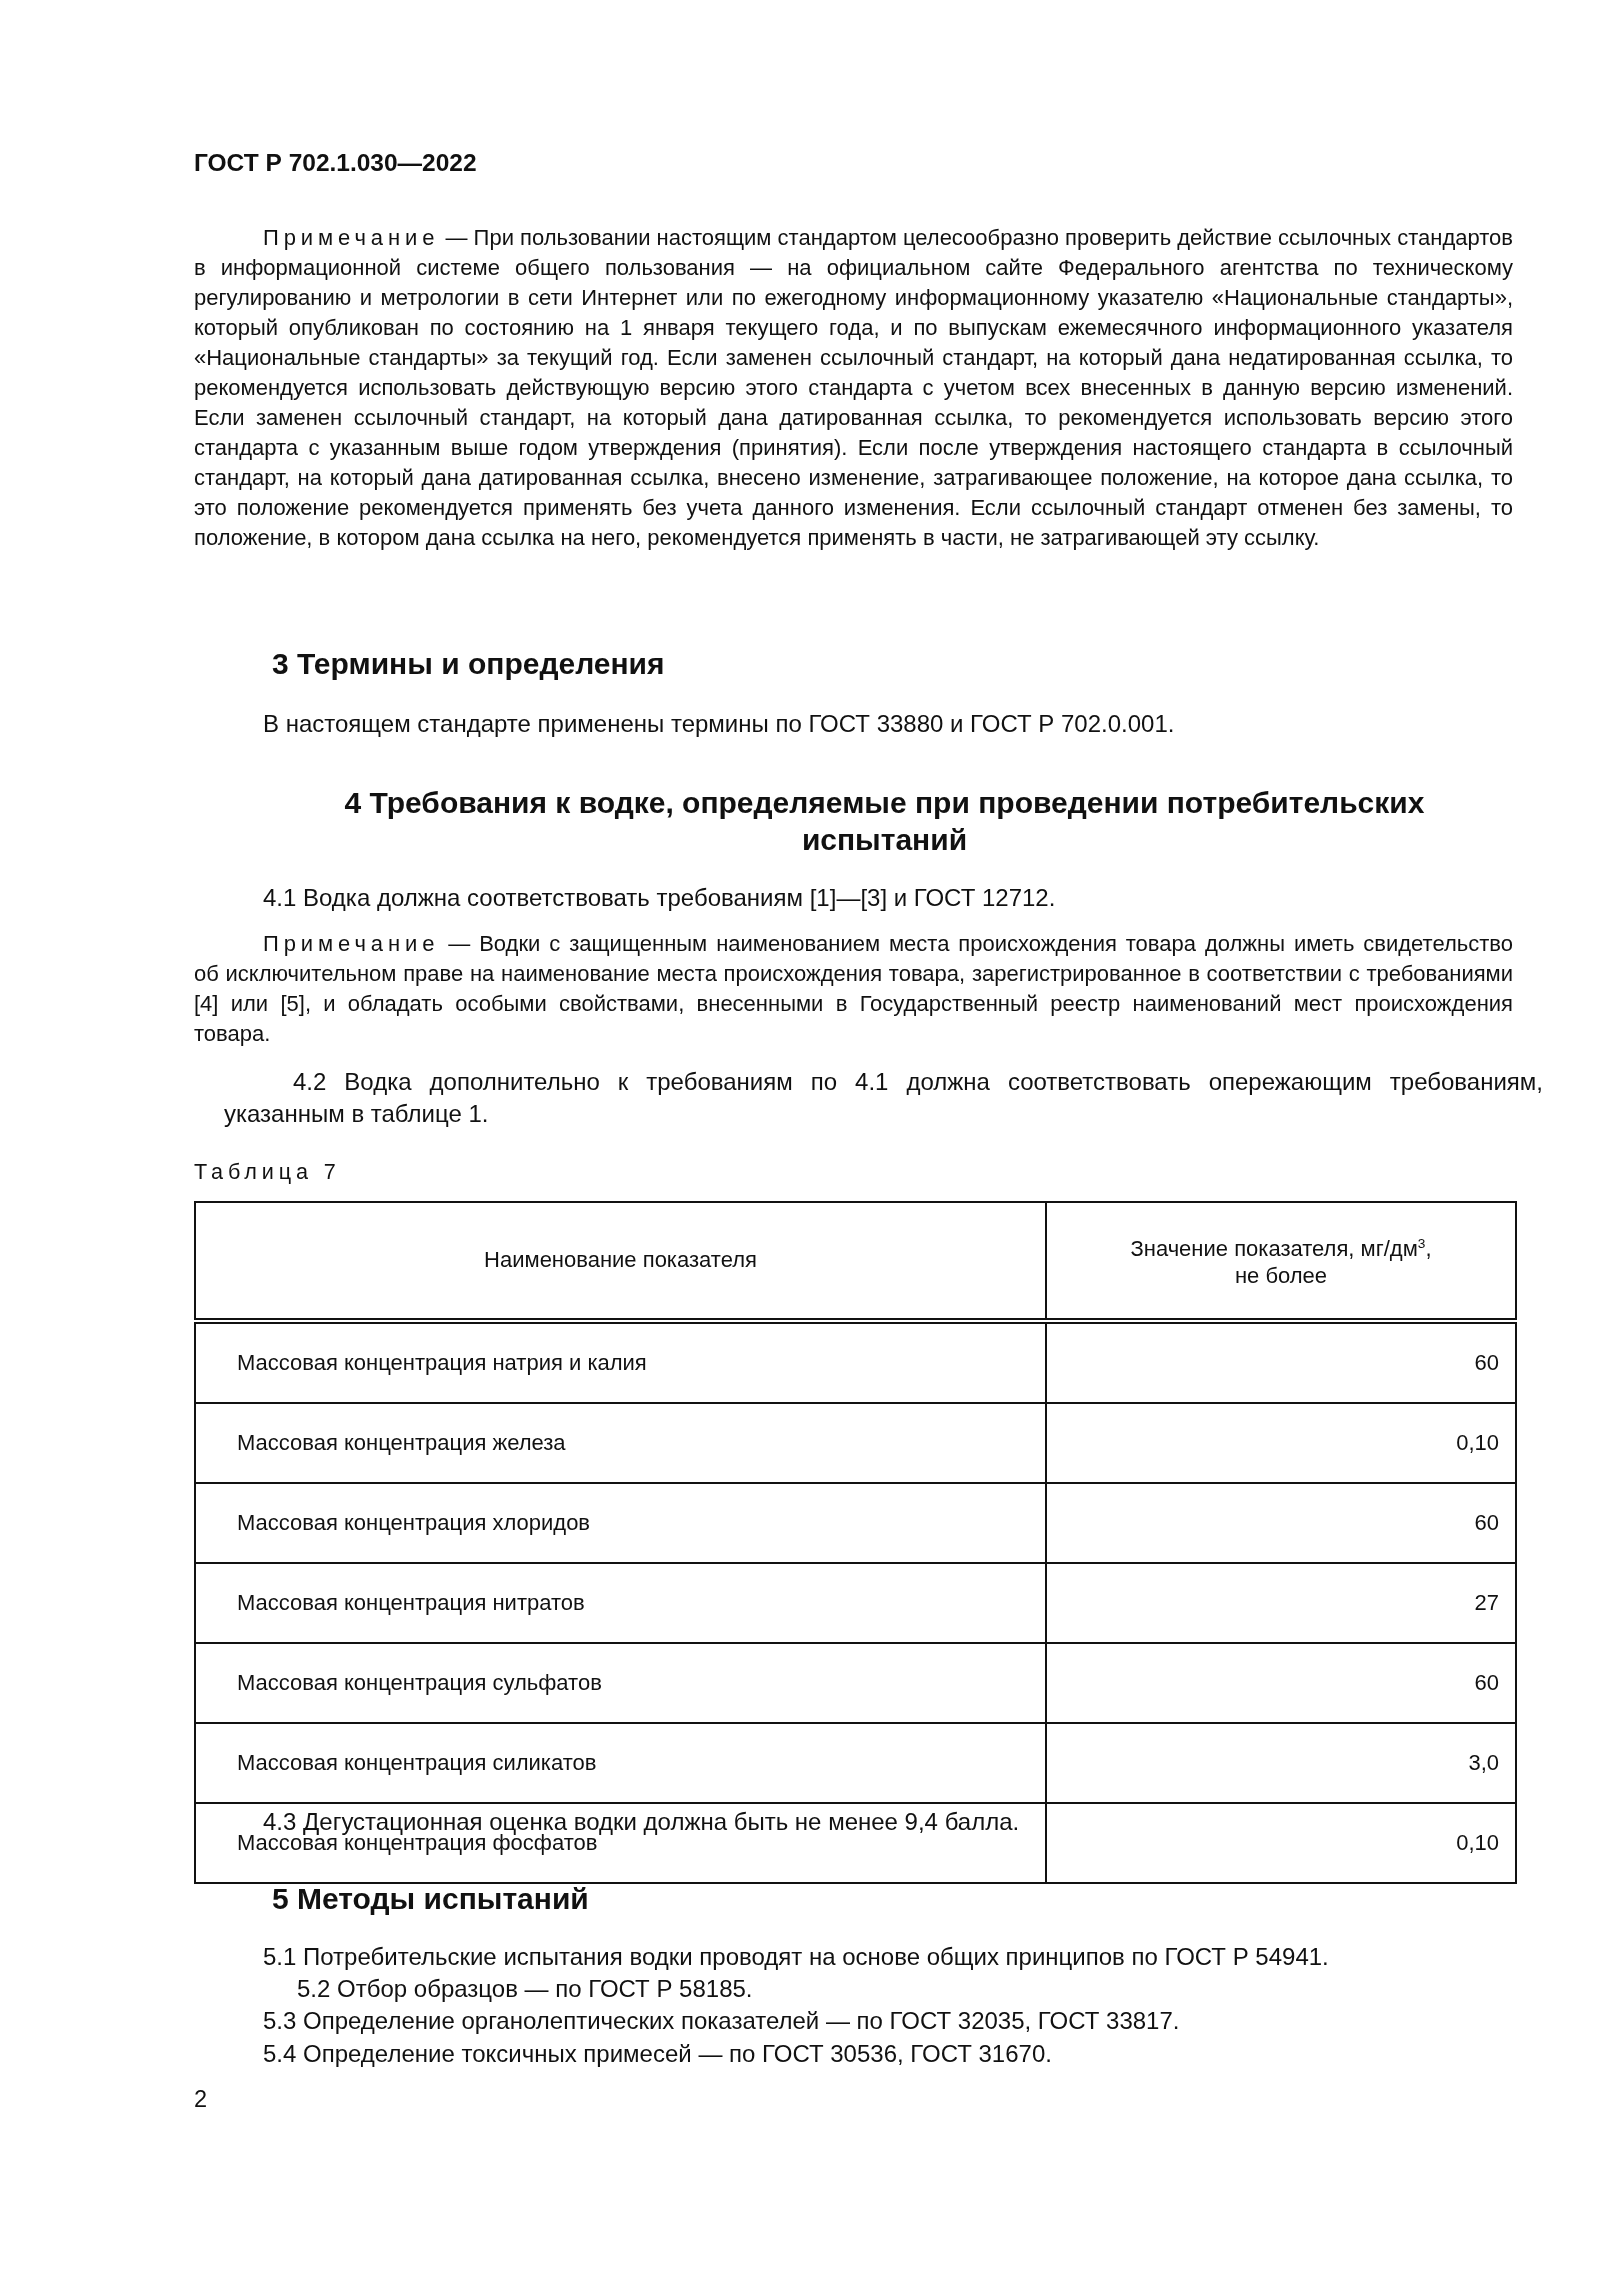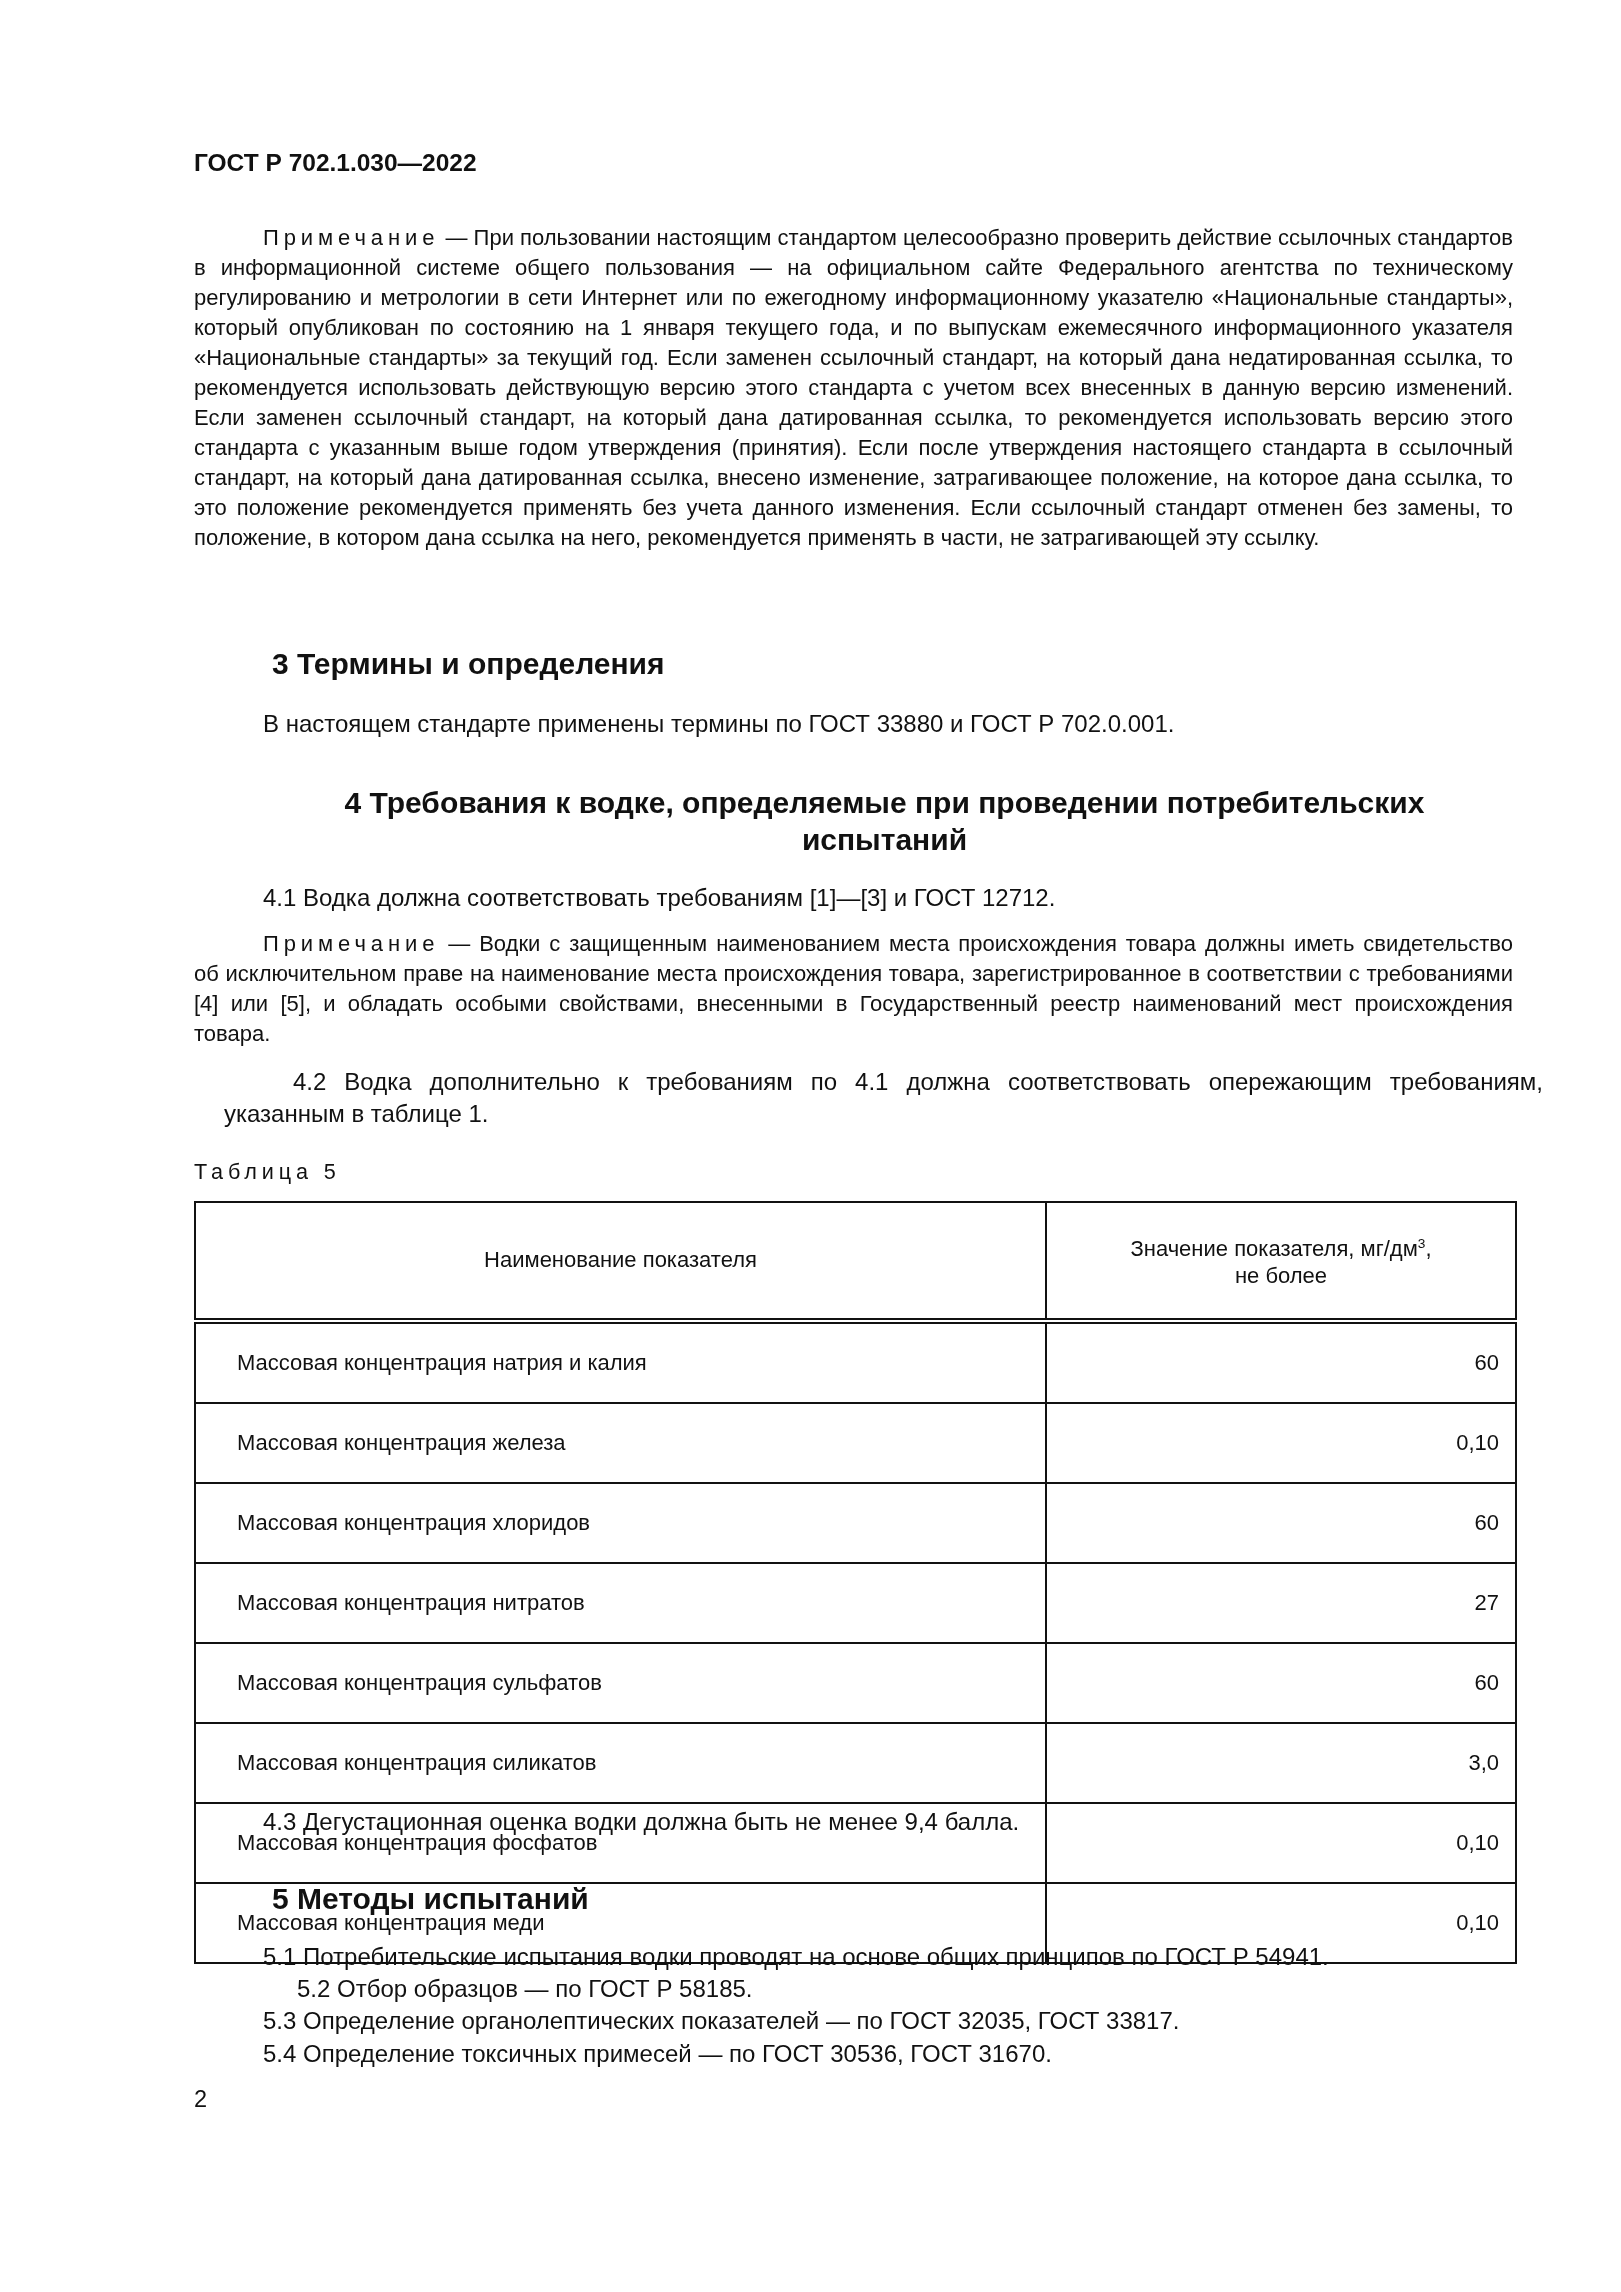--- a/index.html
+++ b/index.html
@@ -33,21 +33,21 @@
 <div class="abs h2" style="top:647px;">3 Термины и определения</div>
 <div class="abs para" style="left:263px; top:708px;">В настоящем стандарте применены термины по ГОСТ 33880 и ГОСТ Р 702.0.001.</div>
 
 <div class="abs h2" style="top:784px; width:1225px; line-height:37px;">4 Требования к водке, определяемые при проведении потребительских испытаний</div>
 <div class="abs para" style="left:263px; top:882px;">4.1 Водка должна соответствовать требованиям [1]—[3] и ГОСТ 12712.</div>
 
 <div class="abs note" style="top:929px; line-height:30px;"><span class="ind"></span><span class="spaced">Примечание</span><span> — Водки с защищенным наименованием места происхождения товара должны иметь свидетельство об исключительном праве на наименование места происхождения товара, зарегистрированное в соответствии с требованиями [4] или [5], и обладать особыми свойствами, внесенными в Государственный реестр наименований мест происхождения товара.</span></div>
 
 <div class="abs para indent" style="left:194px; top:1066px; width:1319px; text-align:justify;">4.2 Водка дополнительно к требованиям по 4.1 должна соответствовать опережающим требованиям, указанным в таблице 1.</div>
 
-<div class="abs spaced" style="left:194px; top:1159px; font-size:21.6px;">Таблица 5</div>
+<div class="abs spaced" style="left:194px; top:1159px; font-size:21.6px;">Таблица 7</div>
 
 <table class="t1">
   <tbody>
       <tr class="headrow">
     <th>Наименование показателя</th>
     <th><span>Значение показателя, мг/дм</span><sup>3</sup><span>,</span><br><span>не более</span></th>
   </tr>
   <tr>
         <td class="name">Массовая концентрация натрия и калия</td>
         <td class="val">60</td>
@@ -69,24 +69,20 @@
         <td class="val">60</td>
       </tr>
   <tr>
         <td class="name">Массовая концентрация силикатов</td>
         <td class="val">3,0</td>
       </tr>
   <tr>
         <td class="name">Массовая концентрация фосфатов</td>
         <td class="val">0,10</td>
       </tr>
-  <tr>
-        <td class="name">Массовая концентрация меди</td>
-        <td class="val">0,10</td>
-      </tr>
 </tbody>
   </table>
 
 <div class="abs para" style="left:263px; top:1806px;">4.3 Дегустационная оценка водки должна быть не менее 9,4 балла.</div>
 
 <div class="abs h2" style="top:1882px;">5 Методы испытаний</div>
 <div class="abs para" style="left:263px; top:1941px;">5.1 Потребительские испытания водки проводят на основе общих принципов по ГОСТ Р 54941.</div>
 <div class="abs para" style="left:263px; top:1973px;margin-left:34px;">5.2 Отбор образцов — по ГОСТ Р 58185.</div>
 <div class="abs para" style="left:263px; top:2005px;">5.3 Определение органолептических показателей — по ГОСТ 32035, ГОСТ 33817.</div>
 <div class="abs para" style="left:263px; top:2038px;">5.4 Определение токсичных примесей — по ГОСТ 30536, ГОСТ 31670.</div>

